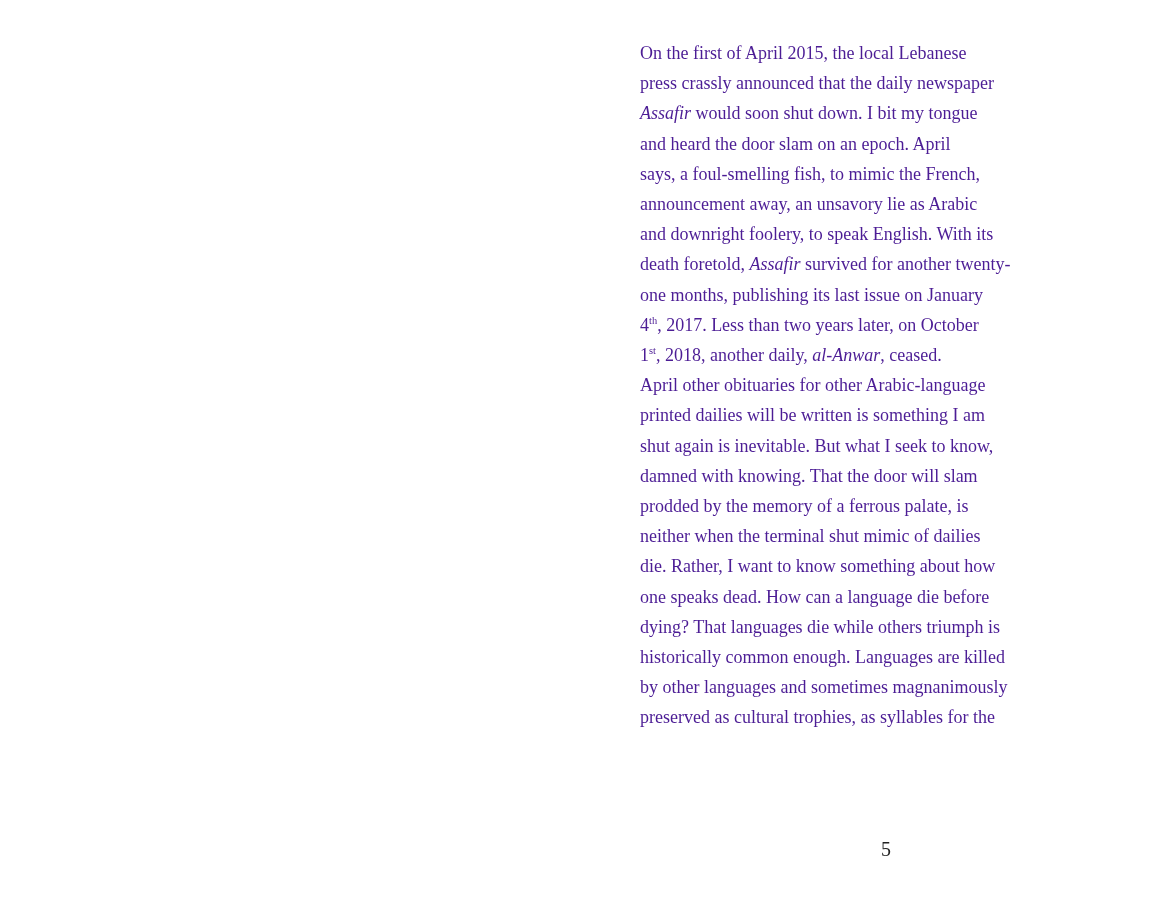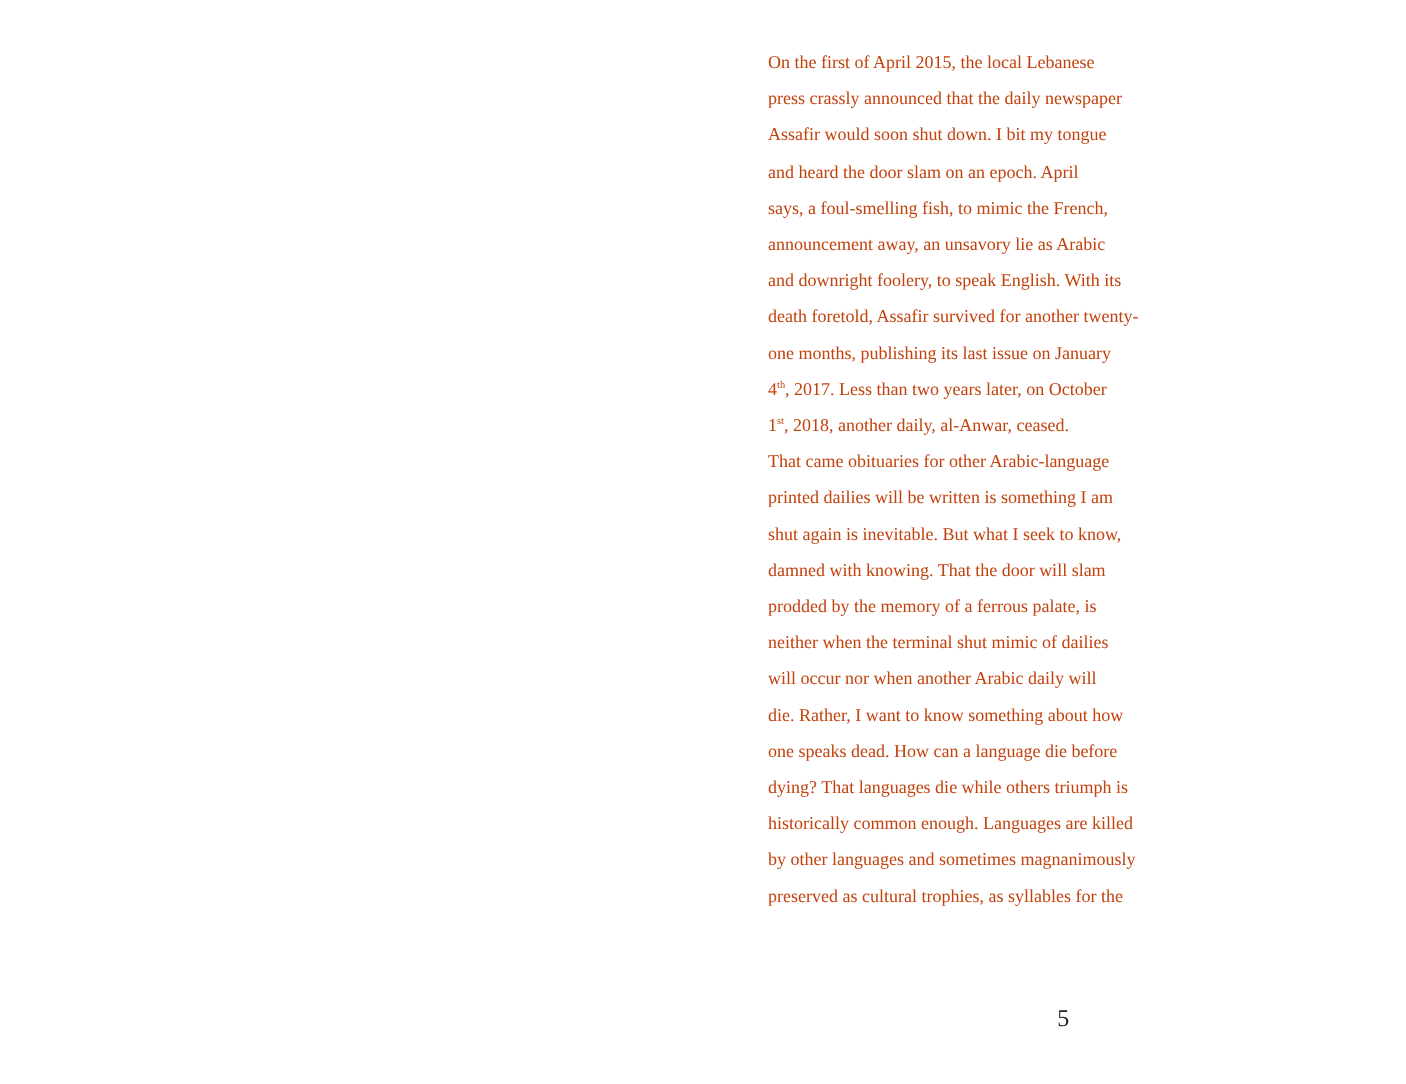--- a/index.html
+++ b/index.html
@@ -15,28 +15,29 @@
     position: relative;
     overflow: hidden;
   }
   .text-column {
     position: absolute;
     left: 640px;
     top: 38px;
     width: 496px;
   }
   .text-block {
-    font-size: 15px;
+    font-size: 18px;
     line-height: 30.2px;
-    color: #c2410c;
+    color: #4c1d95;
   }
   .line {
     white-space: nowrap;
   }
   .line .i {
+    font-style: italic;
   }
   .line sup {
     font-size: 0.58em;
     vertical-align: super;
     line-height: 0;
   }
   .page-number {
     position: absolute;
     left: 640px;
     top: 838px;
@@ -55,27 +56,26 @@
       <div class="line"><span>press crassly announced that the daily newspaper</span></div>
       <div class="line"><span class="i">Assafir</span><span> would soon shut down. I bit my tongue</span></div>
       <div class="line"><span>and heard the door slam on an epoch. April</span></div>
       <div class="line"><span>says, a foul-smelling fish, to mimic the French,</span></div>
       <div class="line"><span>announcement away, an unsavory lie as Arabic</span></div>
       <div class="line"><span>and downright foolery, to speak English. With its</span></div>
       <div class="line"><span>death foretold, </span><span class="i">Assafir</span><span> survived for another twenty-</span></div>
       <div class="line"><span>one months, publishing its last issue on January</span></div>
       <div class="line"><span>4</span><sup>th</sup><span>, 2017. Less than two years later, on October</span></div>
       <div class="line"><span>1</span><sup>st</sup><span>, 2018, another daily, </span><span class="i">al-Anwar</span><span>, ceased.</span></div>
-      <div class="line"><span>That came obituaries for other Arabic-language</span></div>
+      <div class="line"><span>April other obituaries for other Arabic-language</span></div>
       <div class="line"><span>printed dailies will be written is something I am</span></div>
       <div class="line"><span>shut again is inevitable. But what I seek to know,</span></div>
       <div class="line"><span>damned with knowing. That the door will slam</span></div>
       <div class="line"><span>prodded by the memory of a ferrous palate, is</span></div>
       <div class="line"><span>neither when the terminal shut mimic of dailies</span></div>
-      <div class="line"><span>will occur nor when another Arabic daily will</span></div>
       <div class="line"><span>die. Rather, I want to know something about how</span></div>
       <div class="line"><span>one speaks dead. How can a language die before</span></div>
       <div class="line"><span>dying? That languages die while others triumph is</span></div>
       <div class="line"><span>historically common enough. Languages are killed</span></div>
       <div class="line"><span>by other languages and sometimes magnanimously</span></div>
       <div class="line"><span>preserved as cultural trophies, as syllables for the</span></div>
     </div>
 </main>
 
 <div class="page-number">5</div>

